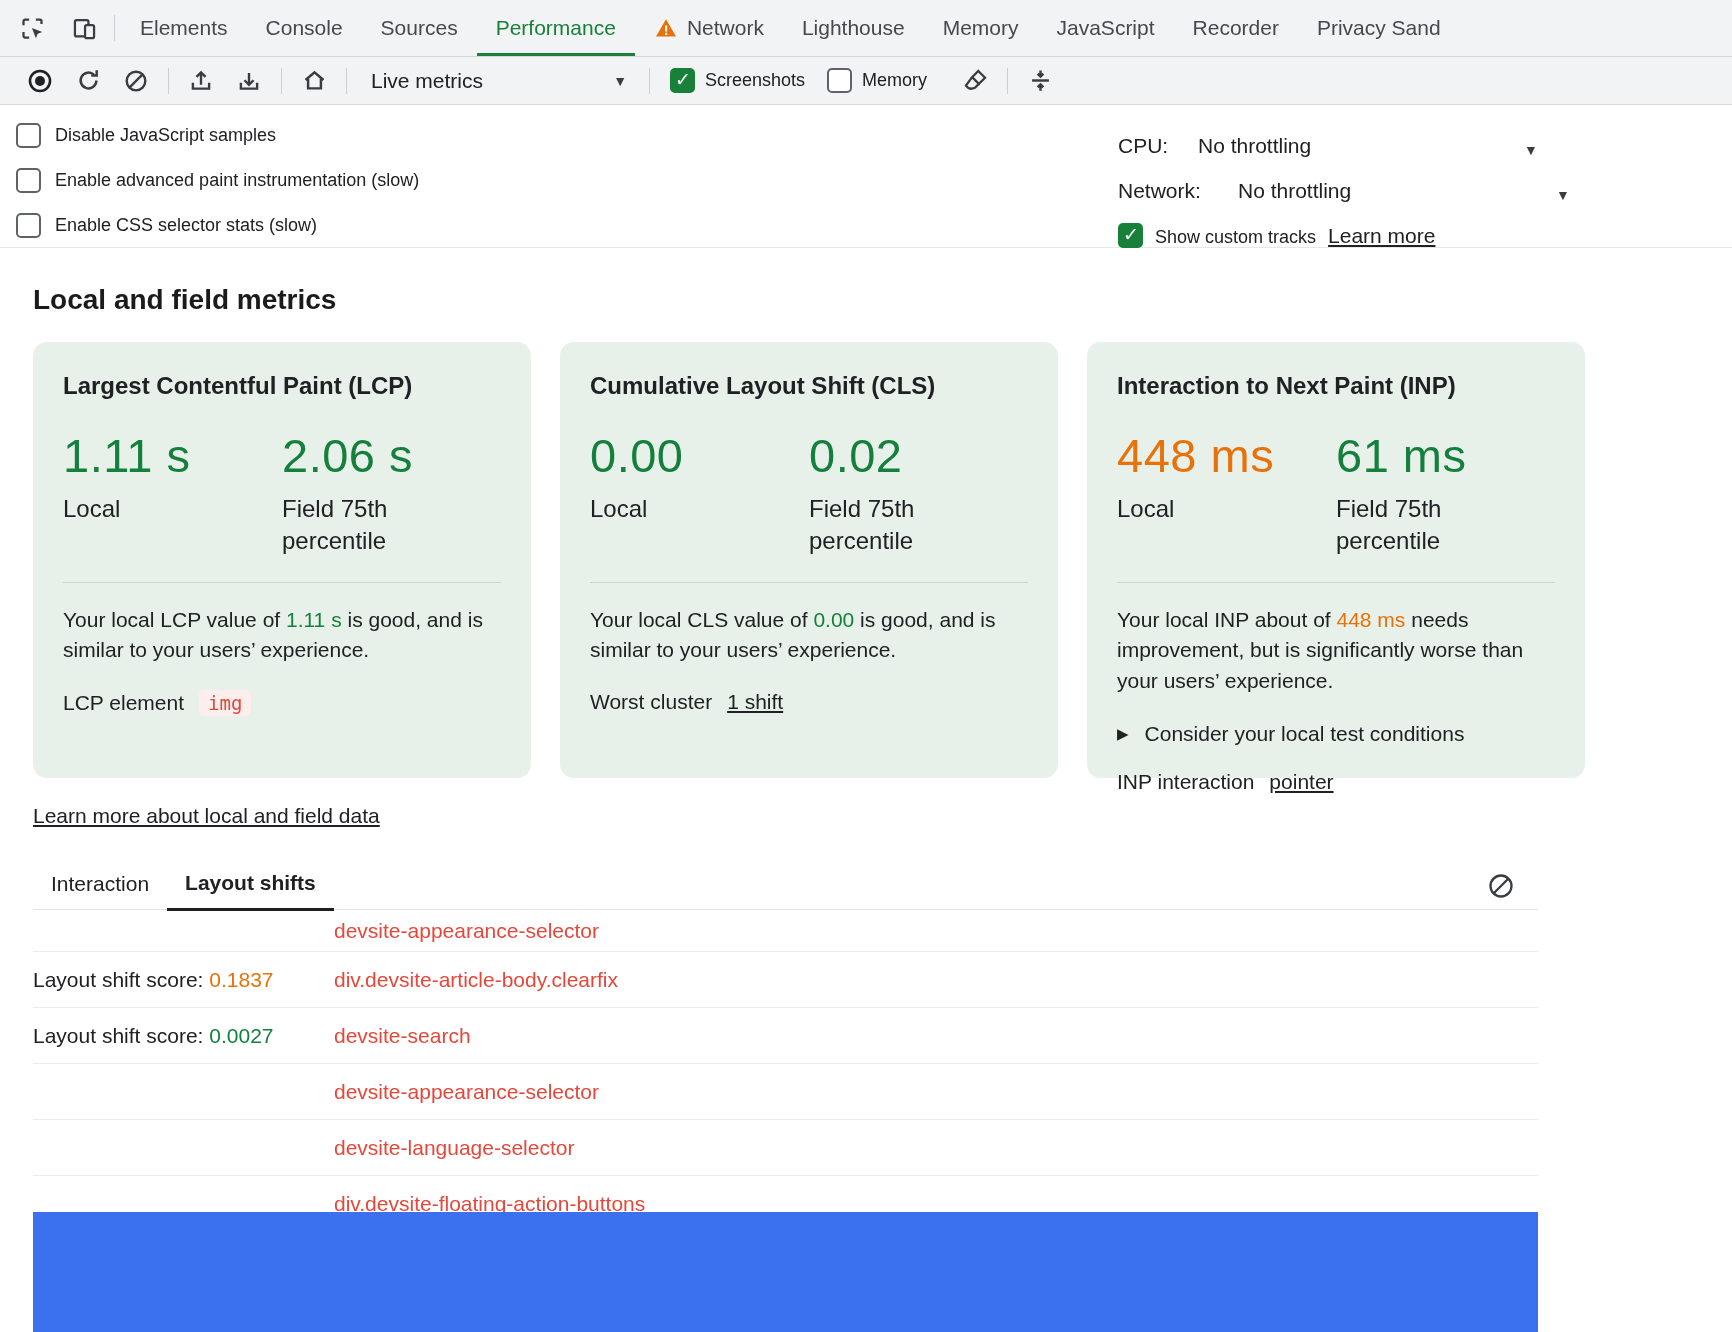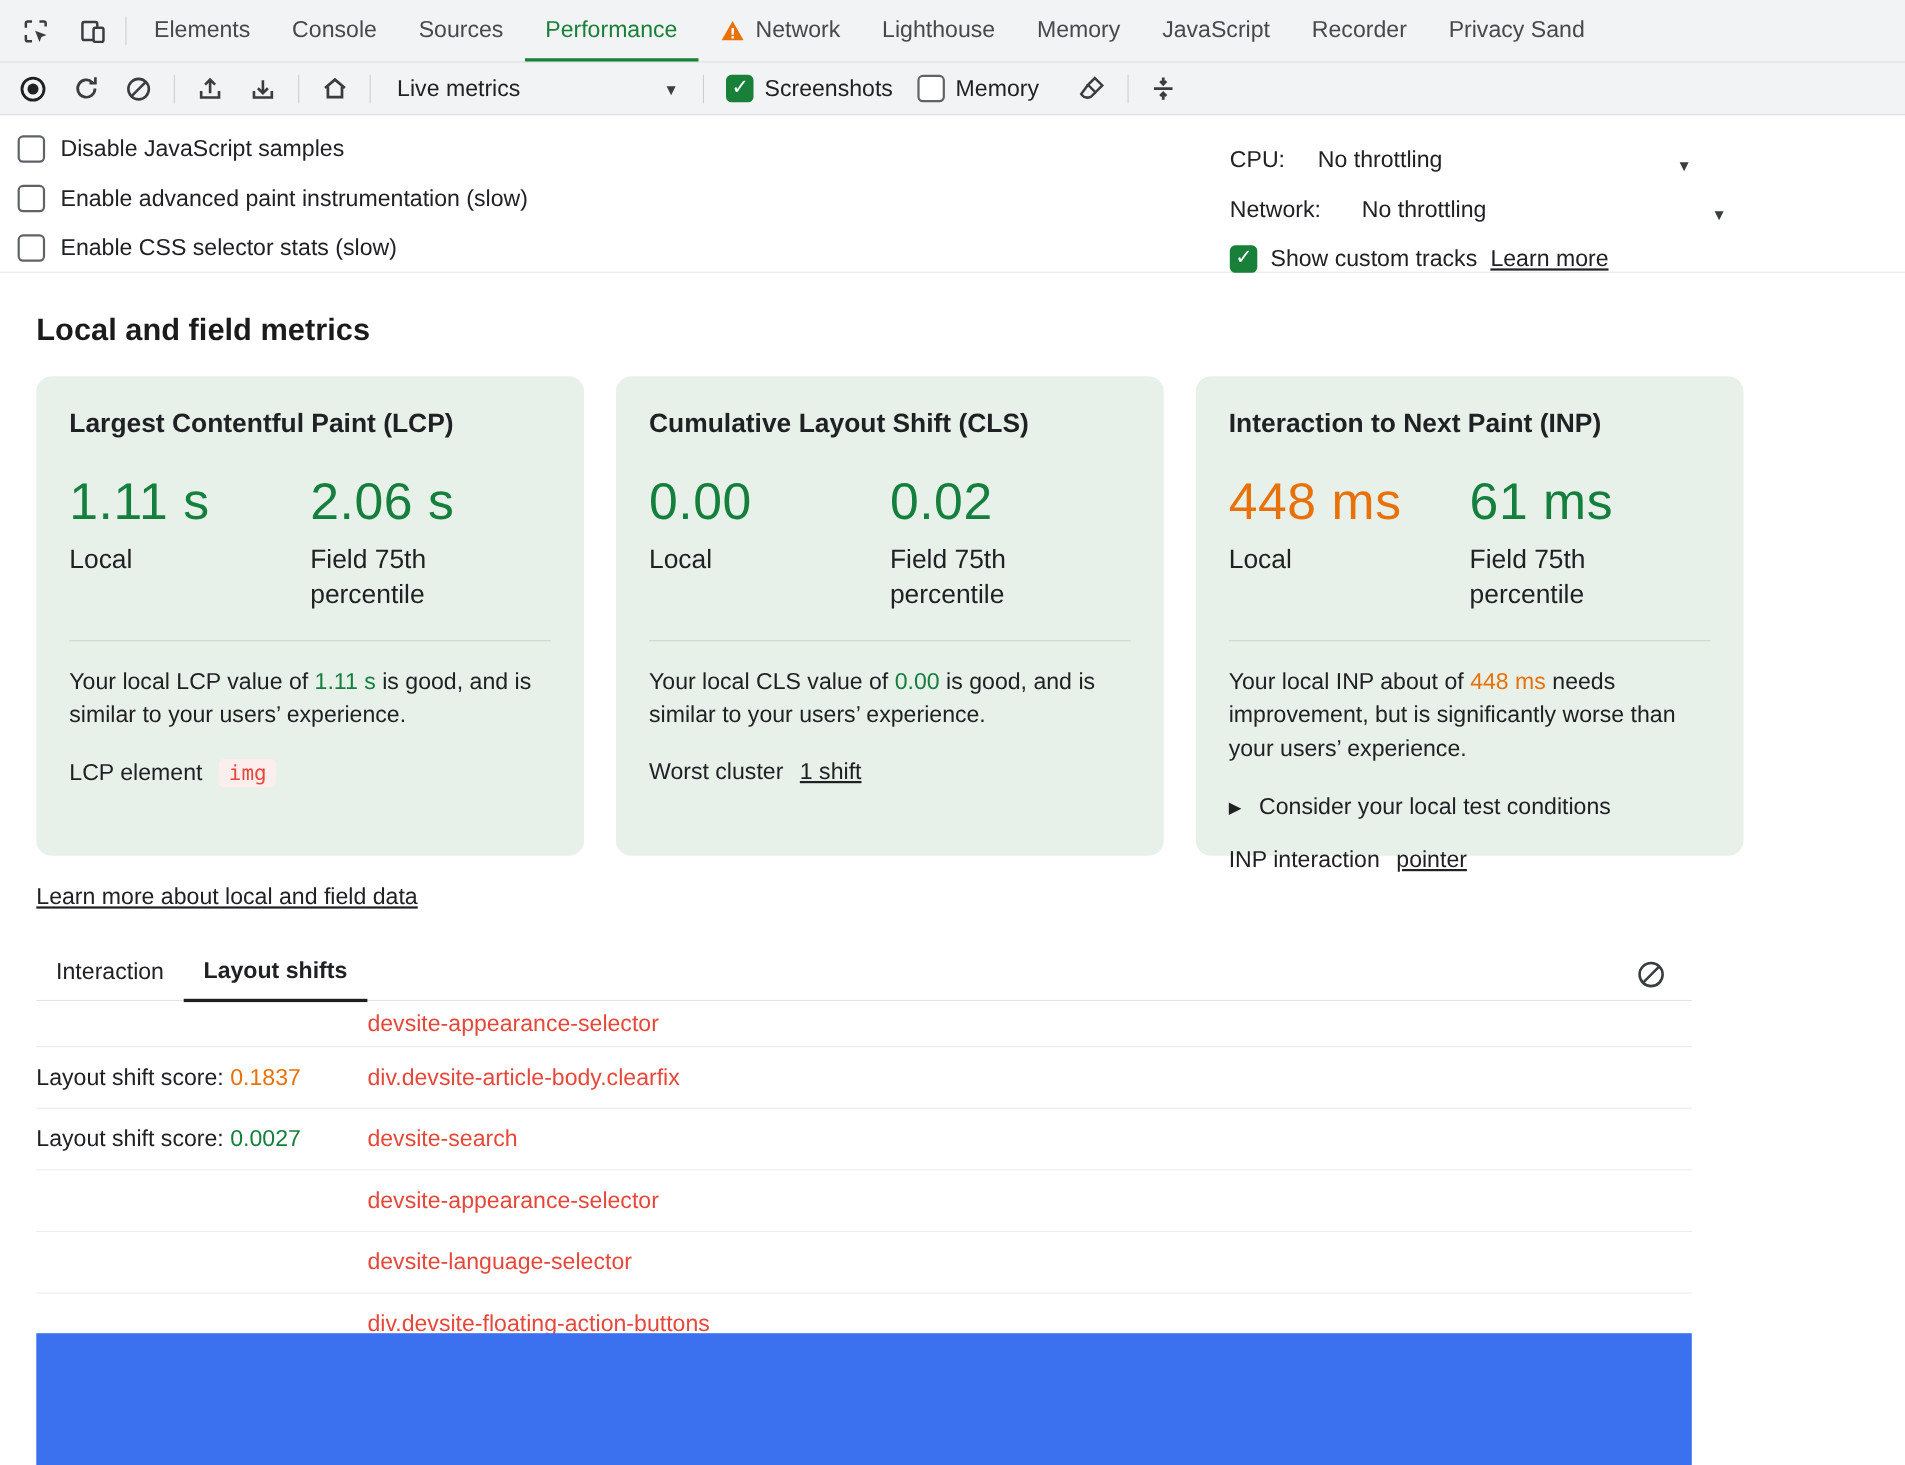--- a/index.html
+++ b/index.html
@@ -13,28 +13,28 @@
   .tabbar { height:57px; background:#f2f3f4; border-bottom:1px solid #d5d7d9;
             display:flex; align-items:stretch; white-space:nowrap; }
   .tabbar-icons { display:flex; align-items:center; padding:0 8px 0 16px; gap:20px; }
   .icon-btn { width:32px; height:32px; display:flex; align-items:center; justify-content:center; flex:none; }
   .vsep { width:1px; height:26px; background:#cdd0d2; align-self:center; margin:0 6px; flex:none; }
   .tab { display:flex; align-items:center; padding:0 19px; font-size:21px; color:#45494d; gap:9px; }
   .tab.active { color:#188038; box-shadow:inset 0 -3px 0 0 #188038; }
 
   
   .toolbar { height:48px; background:#f2f3f4; border-bottom:1px solid #d5d7d9;
-             display:flex; align-items:center; padding:0 8px; gap:4px; }
+             display:flex; align-items:center; padding:0 18px; gap:4px; }
   .tool { width:44px; height:38px; display:flex; align-items:center; justify-content:center; flex:none; }
   .dropdown { display:flex; align-items:center; font-size:21px; padding:0 12px 0 14px; width:282px; color:#202124; }
   .dropdown .arrow { margin-left:auto; font-size:14px; color:#3a3d40; }
   .checkbox { width:25px; height:25px; border:2px solid #5f6368; border-radius:5px; background:#fff; position:relative; flex:none; }
   .checkbox.checked { background:#188038; border-color:#188038; }
   .checkbox.checked::after { content:"✓"; position:absolute; color:#fff; font-size:19px; font-weight:bold; left:3px; top:-2px; }
-  .check-label { font-size:21px; margin:0 22px 0 10px; }
+  .check-label { font-size:18px; margin:0 22px 0 10px; }
   .cb-group { display:flex; align-items:center; margin-left:10px; }
 
   
   .settings { background:#fff; height:143px; border-bottom:1px solid #e6e7e8; position:relative; padding:8px 0 0 16px; }
   .settings-row { display:flex; align-items:center; height:45px; }
   .settings-row .check-label { margin:0 0 0 14px; }
   .settings-right { position:absolute; left:1118px; top:8px; width:480px; }
   .sr-row { display:flex; align-items:flex-end; height:45px; font-size:21px; position:relative; }
   .sr-label-cpu { width:80px; }
   .sr-label-net { width:120px; }

